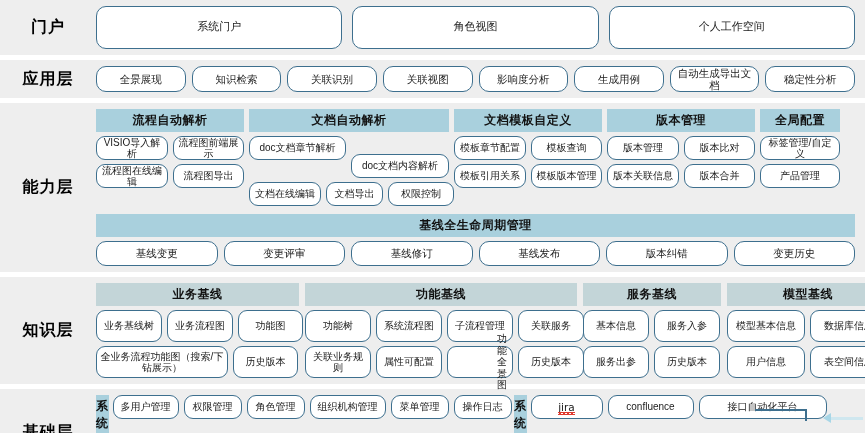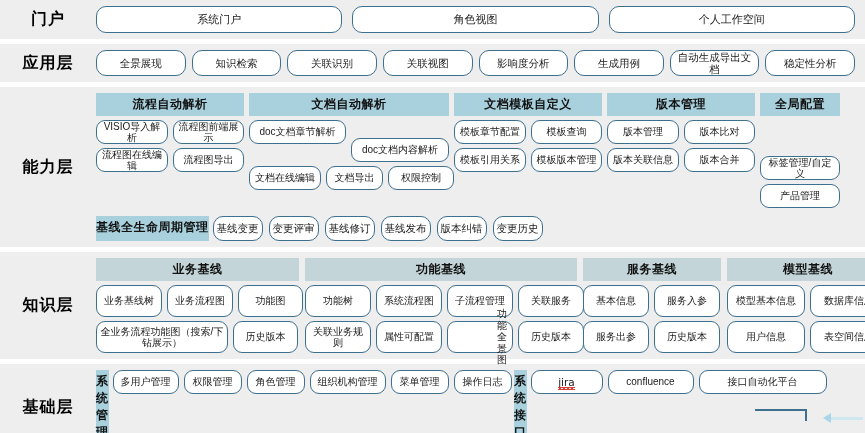--- a/index.html
+++ b/index.html
@@ -77,23 +77,24 @@
   .row {
     display: flex;
     gap: 5px;
     align-items: stretch;
   }
 
   
   .portal-row { display: flex; gap: 10px; }
   .portal-row .pill {
     flex: 1;
-    height: 27px;
+    height: 43px;
     border-radius: 10px;
     font-size: 11px;
+    font-family: Liberation Mono, monospace;
   }
 
   
   .app-row { display: flex; gap: 6px; }
   .app-row .pill {
     flex: 1;
     height: 26px;
     border-radius: 10px;
     font-size: 10.5px;
   }
@@ -115,21 +116,21 @@
   .cap-groups {
     display: flex;
     gap: 5px;
     align-items: flex-start;
   }
   .cap-group { display: flex; flex-direction: column; gap: 4px; }
   .cap-group .group-rows { display: flex; flex-direction: column; gap: 4px; }
   .cap-group .row .pill { height: 24px; }
 
   
-  .baseline-block { margin-top: 4px; display: flex; flex-direction: row; gap: 4px; }
+  .baseline-block { margin-top: 4px; display: flex; flex-direction: column; gap: 4px; }
   .baseline-row { display: flex; gap: 6px; }
   .baseline-row .pill { flex: 1; height: 25px; font-size: 10.5px; border-radius: 10px; }
 
   
   .know-groups { display: flex; gap: 6px; align-items: flex-start; }
   .know-group { display: flex; flex-direction: column; gap: 4px; }
   .know-group .row .pill { height: 32px; }
 
   
   .base-groups { display: flex; gap: 38px; align-items: flex-start; }
@@ -273,21 +274,21 @@
                 <div class="row">
                   <div class="pill" style="width: 72px; min-width: 72px;">版本关联信息</div>
                   <div class="pill" style="width: 71px; min-width: 71px;">版本合并</div>
                 </div>
               </div>
             </div>
             <div class="cap-group" style="width: 80px;">
               <div class="group-head">全局配置</div>
               <div class="group-rows">
                 <div class="row">
-                  <div class="pill" style="width: 80px; min-width: 80px; margin-top: 36px;">标签管理/自定义</div>
+                  <div class="pill" style="width: 80px; min-width: 80px;">标签管理/自定义</div>
                 </div>
                 <div class="row">
                   <div class="pill" style="width: 80px; min-width: 80px;">产品管理</div>
                 </div>
               </div>
             </div>
           </div>
           <div class="baseline-block">
             <div class="group-head">基线全生命周期管理</div>
             <div class="baseline-row">

